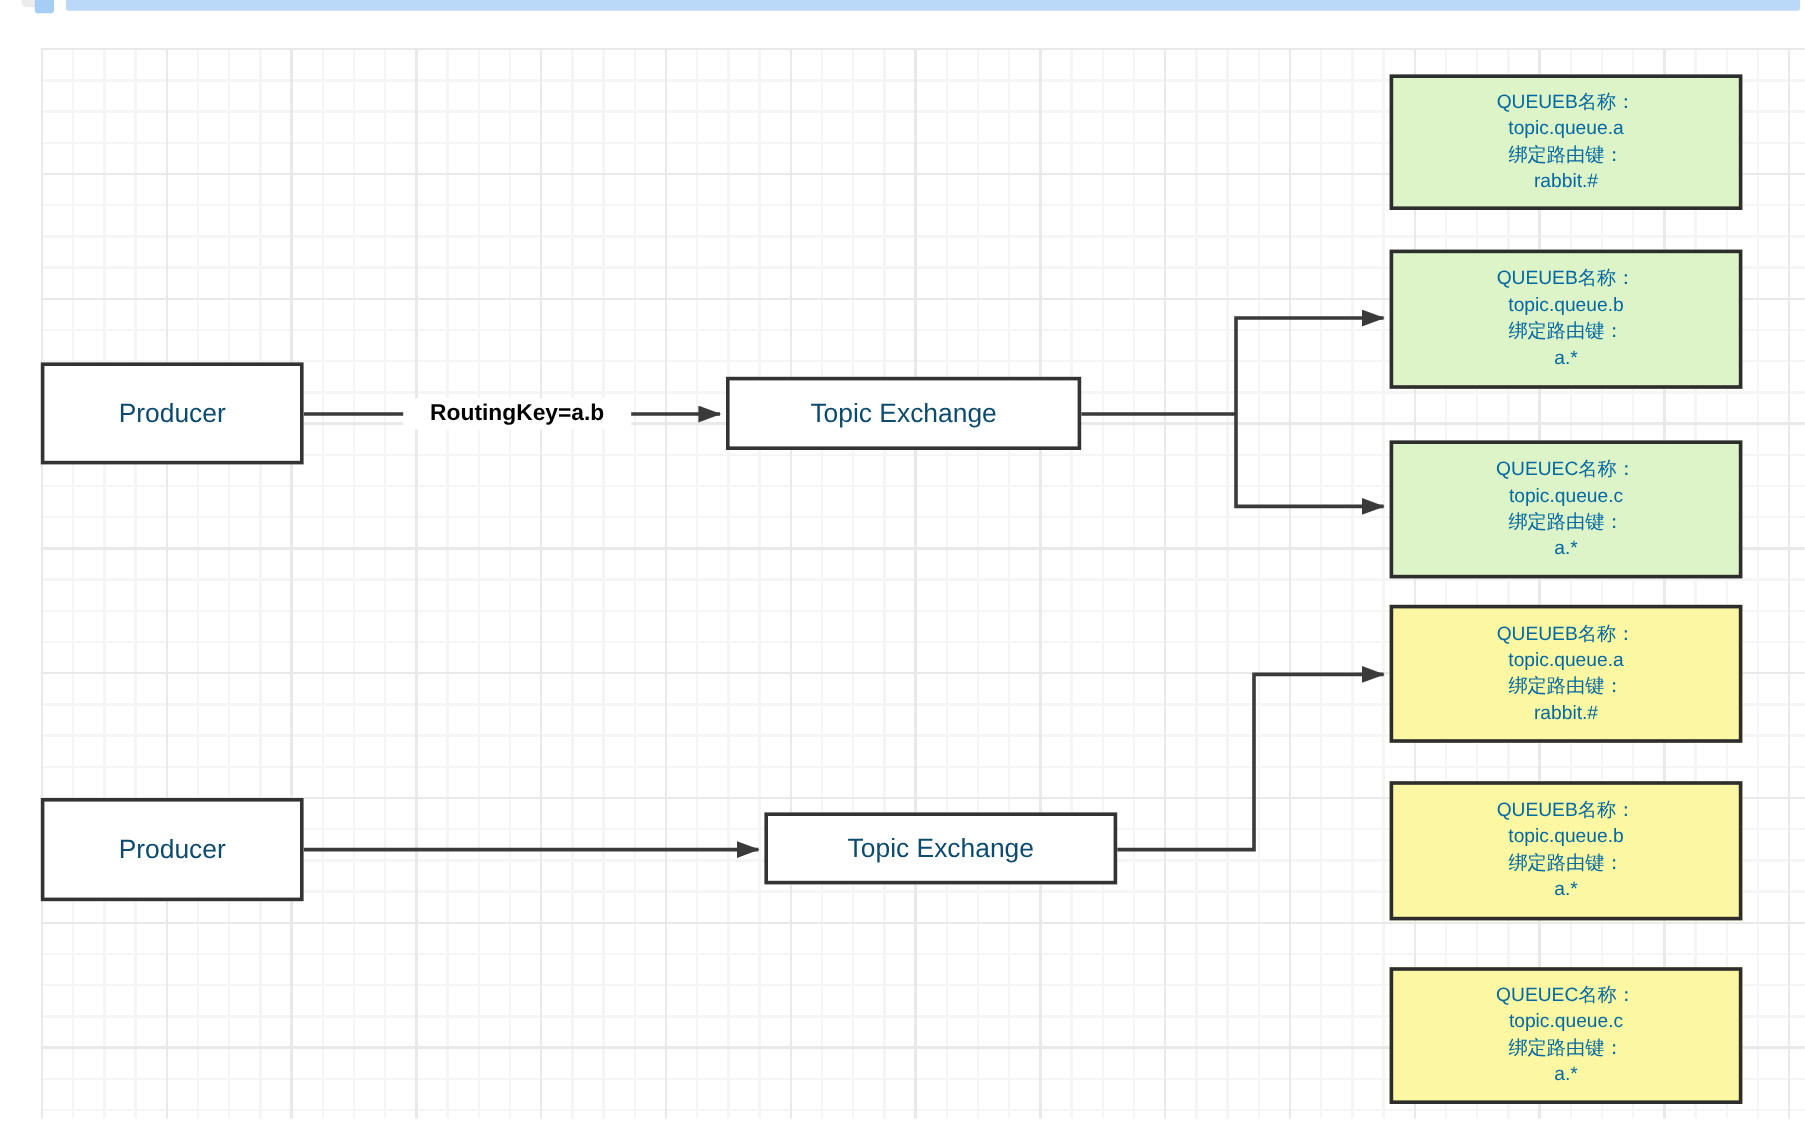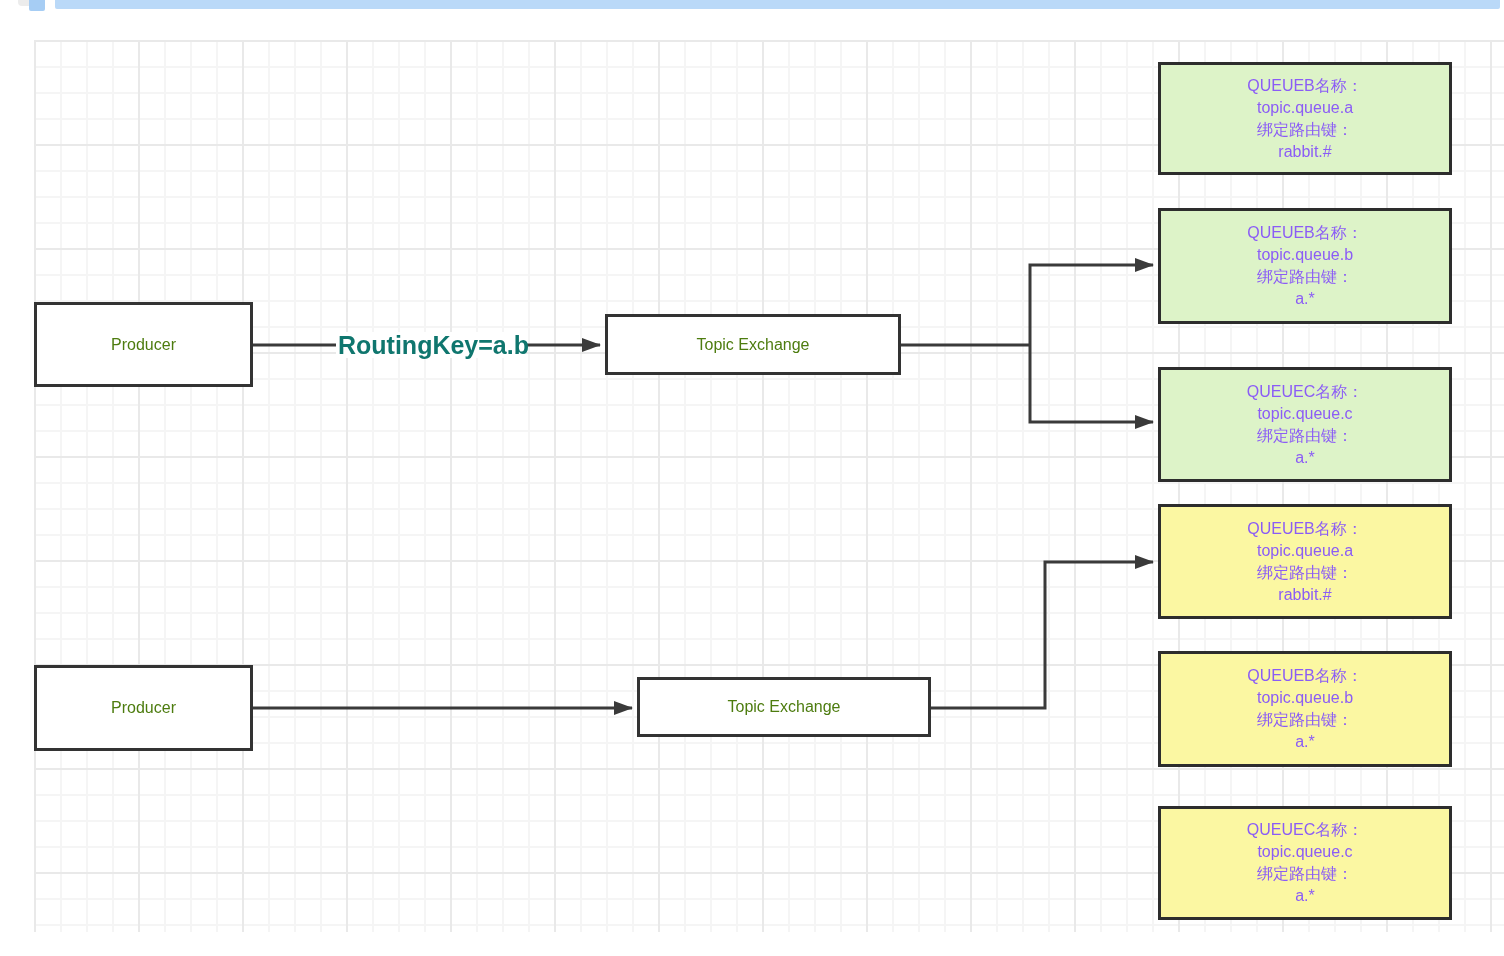--- a/index.html
+++ b/index.html
@@ -38,45 +38,45 @@
       repeating-linear-gradient(to bottom, #f5f5f5 0 2px, transparent 2px 26px);
   }
 
   svg.connectors { position: absolute; left: 0; top: 0; width: 1504px; height: 956px; }
 
   .shape {
     position: absolute;
     border: 3px solid #333333;
     background: #ffffff;
     display: flex; align-items: center; justify-content: center;
-    color: #4d7c0f; font-size: 16px;
+    color: #0c4a6e; font-size: 22px;
   }
 
   .producer-1 { left: 34px;  top: 302px; width: 219px; height: 85px; }
   .producer-2 { left: 34px;  top: 665px; width: 219px; height: 86px; }
   .exchange-1 { left: 605px; top: 314px; width: 296px; height: 61px; }
   .exchange-2 { left: 637px; top: 677px; width: 294px; height: 60px; }
 
   .queue {
     position: absolute; left: 1158px; width: 294px;
     border: 3px solid #2d2d2d;
     display: flex; flex-direction: column; align-items: center; justify-content: center;
-    color: #8b5cf6; font-size: 16px; line-height: 22px; text-align: right;
+    color: #0369a1; font-size: 16px; line-height: 22px; text-align: right;
   }
   .q1 { top: 62px;  height: 113px; }
   .q2 { top: 208px; height: 116px; }
   .q3 { top: 367px; height: 115px; }
   .q4 { top: 504px; height: 115px; }
   .q5 { top: 651px; height: 116px; }
   .q6 { top: 806px; height: 114px; }
 
   .line-label {
     position: absolute;
     background: #ffffff;
-    color: #0f766e; font-weight: bold; font-size: 25px;
+    color: #000000; font-weight: bold; font-size: 19px;
     text-align: center; white-space: nowrap;
     padding: 0 2px;
   }
   .label-1 { left: 336px; top: 332px; width: 190px; line-height: 26px; }
   .label-2 { left: 309px; top: 695px; width: 272px; line-height: 26px; }
 </style>
 </head>
 <body>
 
 <div class="canvas">

